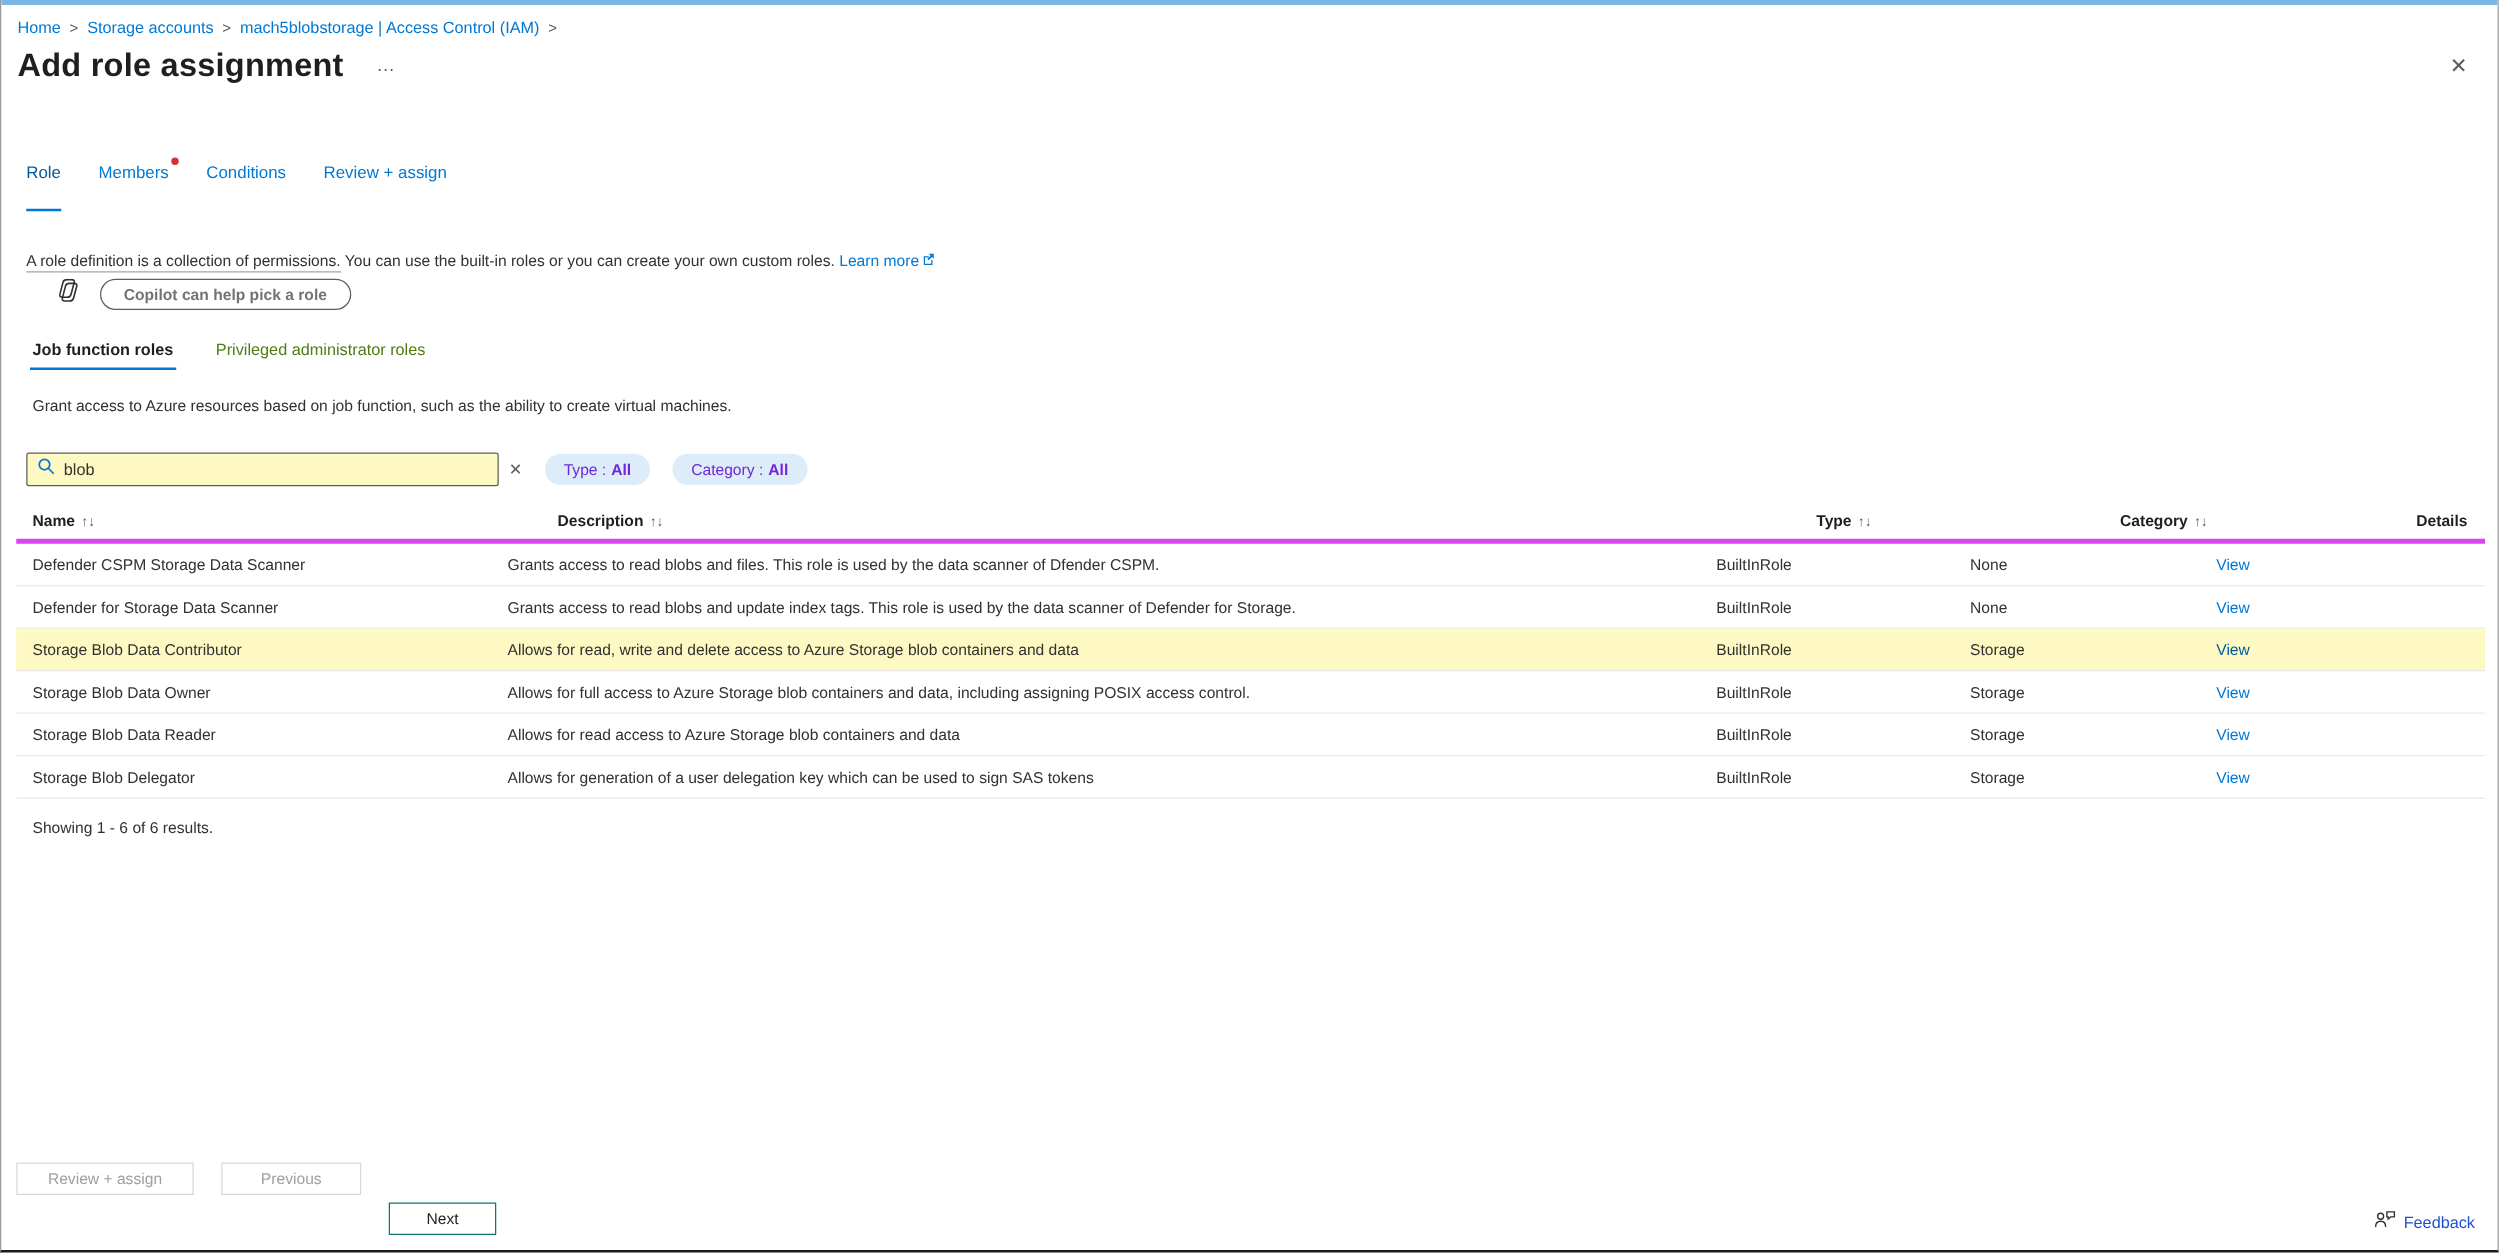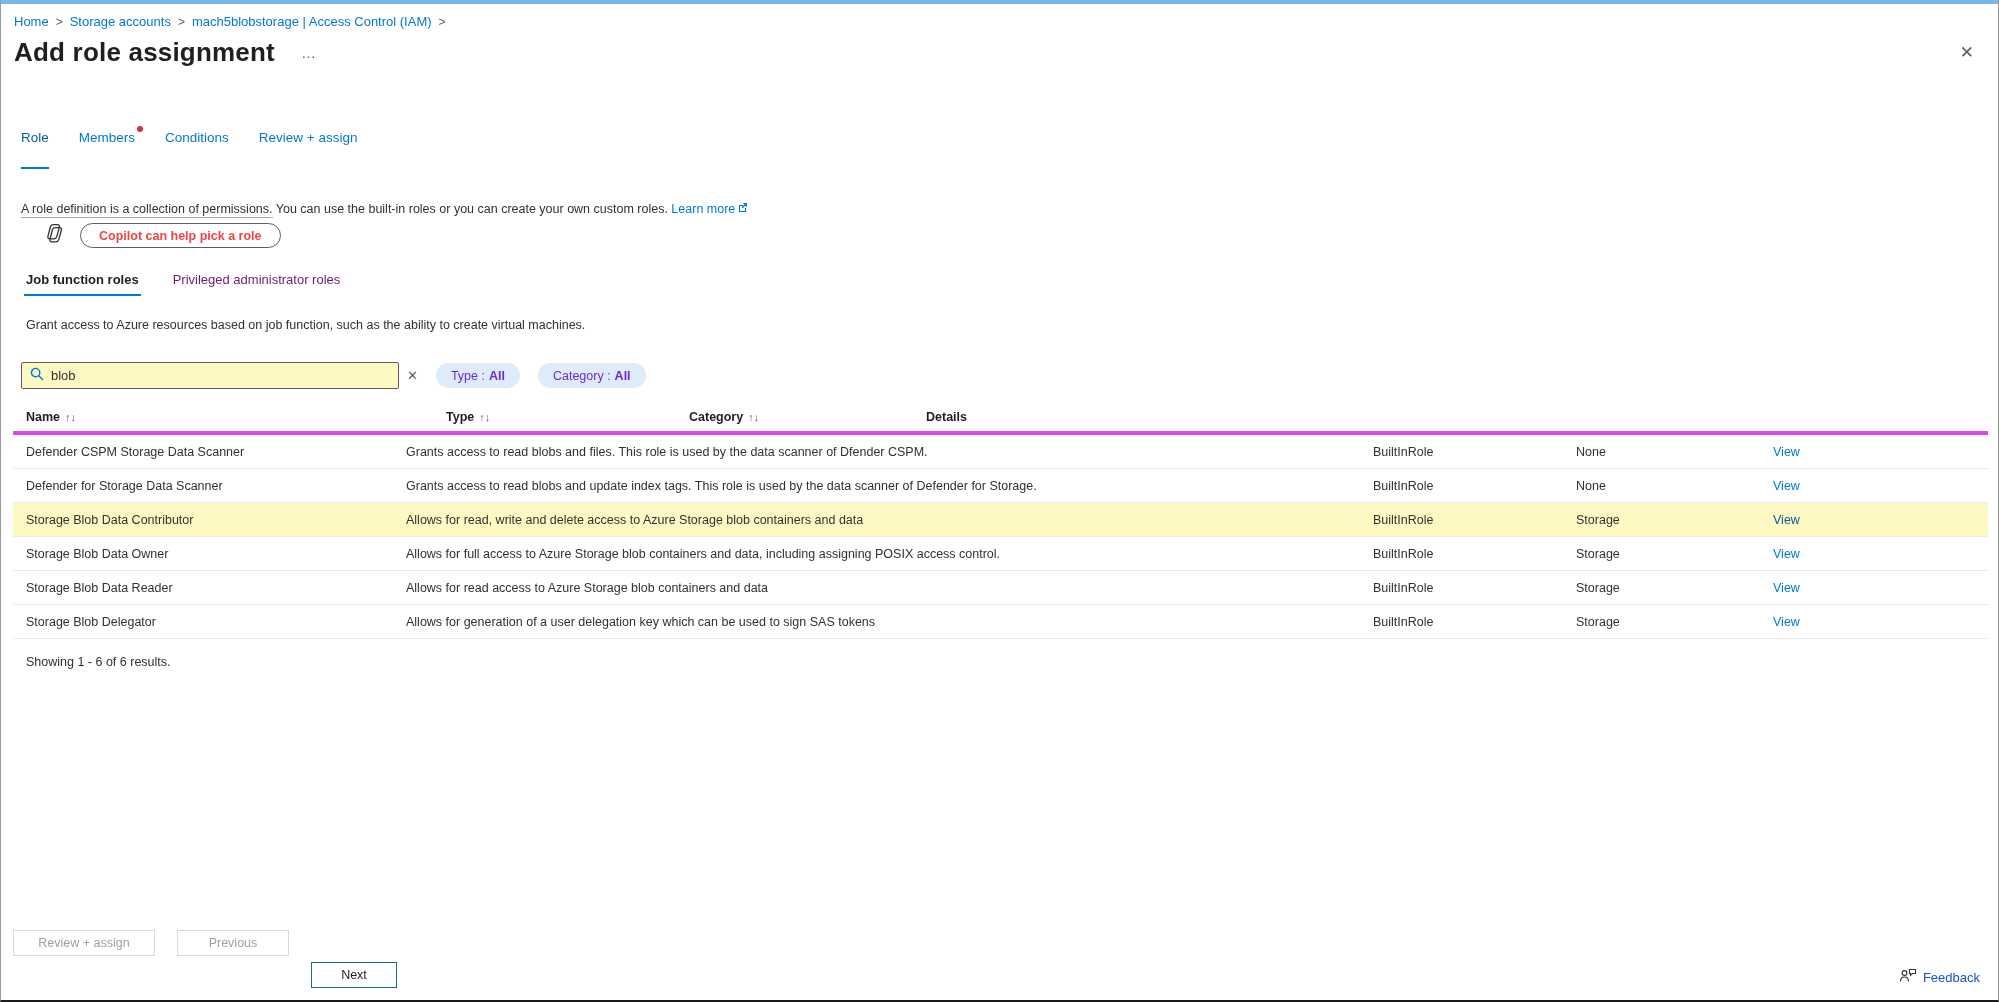--- a/index.html
+++ b/index.html
@@ -29,26 +29,26 @@
 
   
   .intro { margin:32px 0 0 20px; font-size:12.5px; color:#323130; }
   .intro .u { border-bottom:1px solid #a8a6a4; padding-bottom:1px; }
   .intro a { color:#0078d4; text-decoration:none; cursor:pointer; }
   .ext-icon { display:inline-block; margin-left:3px; vertical-align:1px; }
 
   
   .copilot-row { margin:7px 0 0 42px; display:flex; align-items:center; gap:14px; }
   .copilot-btn { height:25px; border:1px solid #605e5c; border-radius:13px; background:#fff;
-    padding:0 18px; font-size:12.5px; font-weight:600; color:#ef4444; cursor:pointer;
+    padding:0 18px; font-size:12.5px; font-weight:600; color:#737373; cursor:pointer;
     font-family:"Liberation Sans","DejaVu Sans",sans-serif; }
 
   
   .subtabs { margin:24px 0 0 25px; display:flex; gap:34px; font-size:13px; }
-  .subtab { color:#701a75; cursor:pointer; position:relative; padding-bottom:9px; }
+  .subtab { color:#4d7c0f; cursor:pointer; position:relative; padding-bottom:9px; }
   .subtab.active { font-weight:bold; color:#201f1e; }
   .subtab.active::after { content:""; position:absolute; left:-2px; right:-2px; bottom:0; height:2.5px; background:#0078d4; }
 
   .grant-text { margin:22px 0 0 25px; font-size:12.5px; }
 
   
   .search-row { margin:30px 0 0 20px; display:flex; align-items:center; }
   .search-box { width:378px; height:27px; border:1px solid #605e5c; border-radius:2px;
     display:flex; align-items:center; padding:0 8px; background:#fef9c3; }
   .search-box input { border:none; outline:none; flex:1; font-size:13px; margin-left:7px; color:#323130;
@@ -146,20 +146,21 @@
     </div>
   <div class="pill">
       <span>Category :</span>
       <b>All</b>
     </div>
 </div>
 
 <div class="roles-table">
   <div class="trow thead">
     <div class="c-name"><span>Name</span><span class="sort-icon">↑↓</span></div>
+    <div class="c-desc"><span>Description</span><span class="sort-icon">↑↓</span></div>
     <div class="c-type"><span>Type</span><span class="sort-icon">↑↓</span></div>
     <div class="c-cat"><span>Category</span><span class="sort-icon">↑↓</span></div>
     <div class="c-det"><span>Details</span></div>
   </div>
 
   <div class="trow">
     <div class="c-name">Defender CSPM Storage Data Scanner</div>
     <div class="c-desc">Grants access to read blobs and files. This role is used by the data scanner of Dfender CSPM.</div>
     <div class="c-type">BuiltInRole</div>
     <div class="c-cat">None</div>

